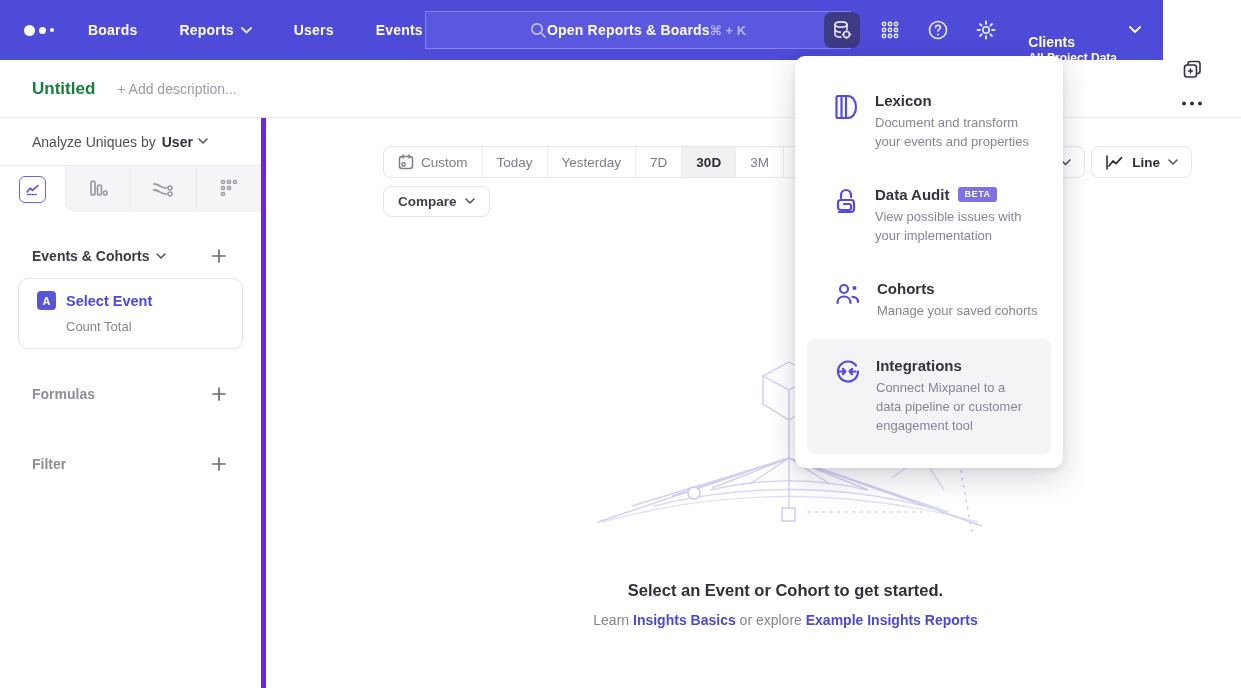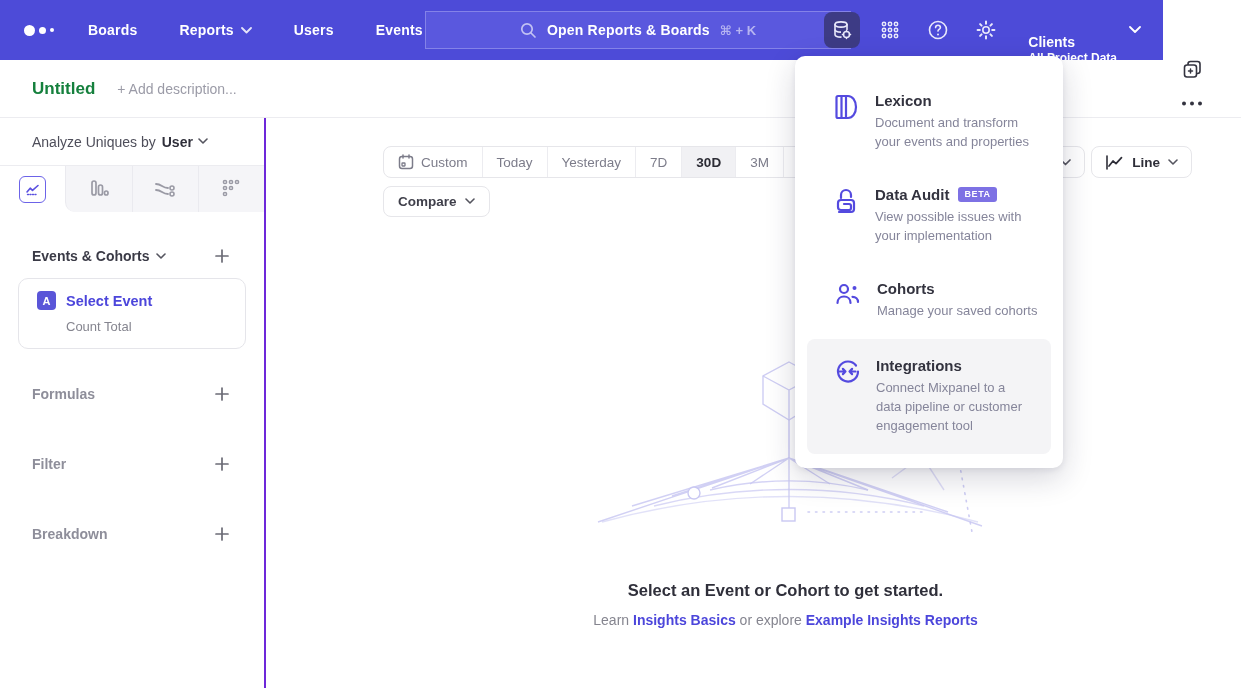--- a/index.html
+++ b/index.html
@@ -12,21 +12,21 @@
             background:#4d4bd8; display:flex; align-items:center; z-index:40; }
   .logo { display:flex; align-items:center; gap:4px; margin:0 34px 0 24px; cursor:pointer; }
   .logo .d1{ width:11px;height:11px;border-radius:50%;background:#fff;}
   .logo .d2{ width:7px;height:7px;border-radius:50%;background:#fff;}
   .logo .d3{ width:4px;height:4px;border-radius:50%;background:#fff;}
   .nav-item { color:#fff; font-size:14px; font-weight:700; margin-right:42px;
               display:flex; align-items:center; gap:7px; cursor:pointer; letter-spacing:.2px;}
   .nav-item svg { opacity:.85; }
   .searchbar { position:absolute; left:425px; top:11px; width:426px; height:38px;
                background:#5a58de; border:1px solid #8482e8; border-radius:0;
-               display:flex; align-items:center; justify-content:center; gap:10px; cursor:text;}
+               display:flex; align-items:center; justify-content:center; cursor:text;}
   .searchbar .ph { color:#fff; font-size:14px; font-weight:700; letter-spacing:.2px;}
   .searchbar .sc { color:#b6b4f1; font-size:13px; font-weight:700; }
   .nav-right { position:absolute; right:0; top:0; height:60px; display:flex; align-items:center; }
   .icon-btn { width:36px; height:36px; border-radius:8px; display:flex; align-items:center;
               justify-content:center; color:#e9e9fb; cursor:pointer; margin-right:12px; }
   .icon-btn.active { background:#3d3b85; }
   .project { display:flex; align-items:center; gap:12px; margin:0 22px 0 12px; cursor:pointer; color:#fff;}
   .project .org { font-size:14px; font-weight:700; line-height:1.25;margin-top:40px;}
   .project .pname { font-size:12px; font-weight:700; line-height:1.25;}
 
@@ -36,21 +36,21 @@
   .rh-title { margin-left:32px; font-size:17px; font-weight:700; color:#15803d; cursor:text;}
   .rh-desc { margin-left:22px; font-size:14px; color:#9b9ba7; cursor:text;}
   .rh-right { position:absolute; right:24px; top:0; height:58px; display:flex; align-items:center; gap:22px;flex-direction:column;}
   .rh-icon { color:#33333f; display:flex; cursor:pointer; }
   .rh-divider { width:1px; height:26px; background:#e5e5ea; }
   .save-btn { width:50px; height:31px; background:#b8b4ee; color:#fff; font-size:14px; font-weight:700;
               border:none; border-radius:8px; cursor:pointer; }
 
   
   .sidebar { position:absolute; left:0; top:118px; width:266px; bottom:0; background:#fff;
-             border-right:2px solid #6d28d9; }
+             border-right:5px solid #6d28d9; }
   .analyze-row { height:48px; border-bottom:1px solid #ececf0; display:flex; align-items:center;
                  padding-left:32px; gap:6px; font-size:14px; color:#4e4e5a; }
   .analyze-row .val { font-weight:700; color:#2f2f3a; display:flex; align-items:center; gap:5px; cursor:pointer;}
   .chart-tabs { display:flex; height:46px; }
   .chart-tab { flex:1; display:flex; align-items:center; justify-content:center; cursor:pointer; }
   .chart-tab.selected { background:#fff; }
   .chart-tab.selected .frame { width:27px; height:27px; border:1.5px solid #6c63e8; border-radius:6px;
                                display:flex; align-items:center; justify-content:center; color:#5a50e0;}
   .chart-tab.gray { background:#f5f5f8; color:#9a9aa5; border-left:1px solid #eaeaef;}
   .chart-tab.gray:first-of-type { border-left:none; }
@@ -302,28 +302,20 @@
       </span>
     </div>
     <div class="section-row filter-row">
       <span class="ttl muted">Filter</span>
       <span class="plus">
         <svg width="16" height="16" viewBox="0 0 16 16">
             <path d="M8 2v12M2 8h12" stroke="currentColor" stroke-width="1.7" stroke-linecap="round"></path>
           </svg>
       </span>
     </div>
-    <div class="section-row breakdown-row">
-      <span class="ttl muted">Breakdown</span>
-      <span class="plus">
-        <svg width="16" height="16" viewBox="0 0 16 16">
-            <path d="M8 2v12M2 8h12" stroke="currentColor" stroke-width="1.7" stroke-linecap="round"></path>
-          </svg>
-      </span>
-    </div>
   </div>
 
   <div class="main">
 
     <div class="date-control">
       <div class="seg">
         <svg width="16" height="16" viewBox="0 0 16 16">
           <rect x="1.5" y="2.5" width="13" height="12" rx="2.5" fill="none" stroke="#7c7c8a" stroke-width="1.5"></rect>
           <path d="M5 1v3M11 1v3" stroke="#7c7c8a" stroke-width="1.5" stroke-linecap="round"></path>
           <rect x="4" y="9" width="3" height="3" rx=".5" fill="none" stroke="#7c7c8a" stroke-width="1.3"></rect>

